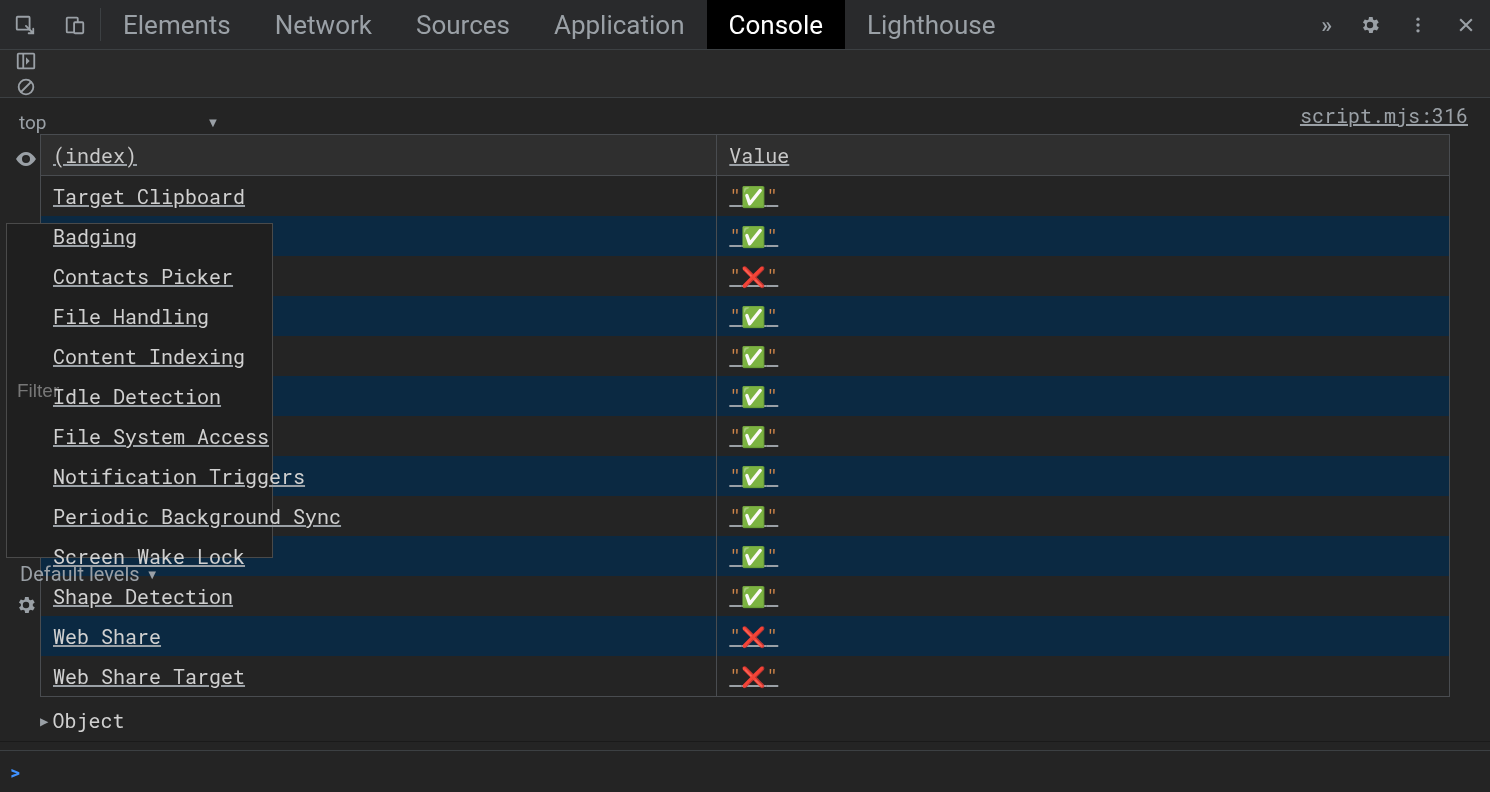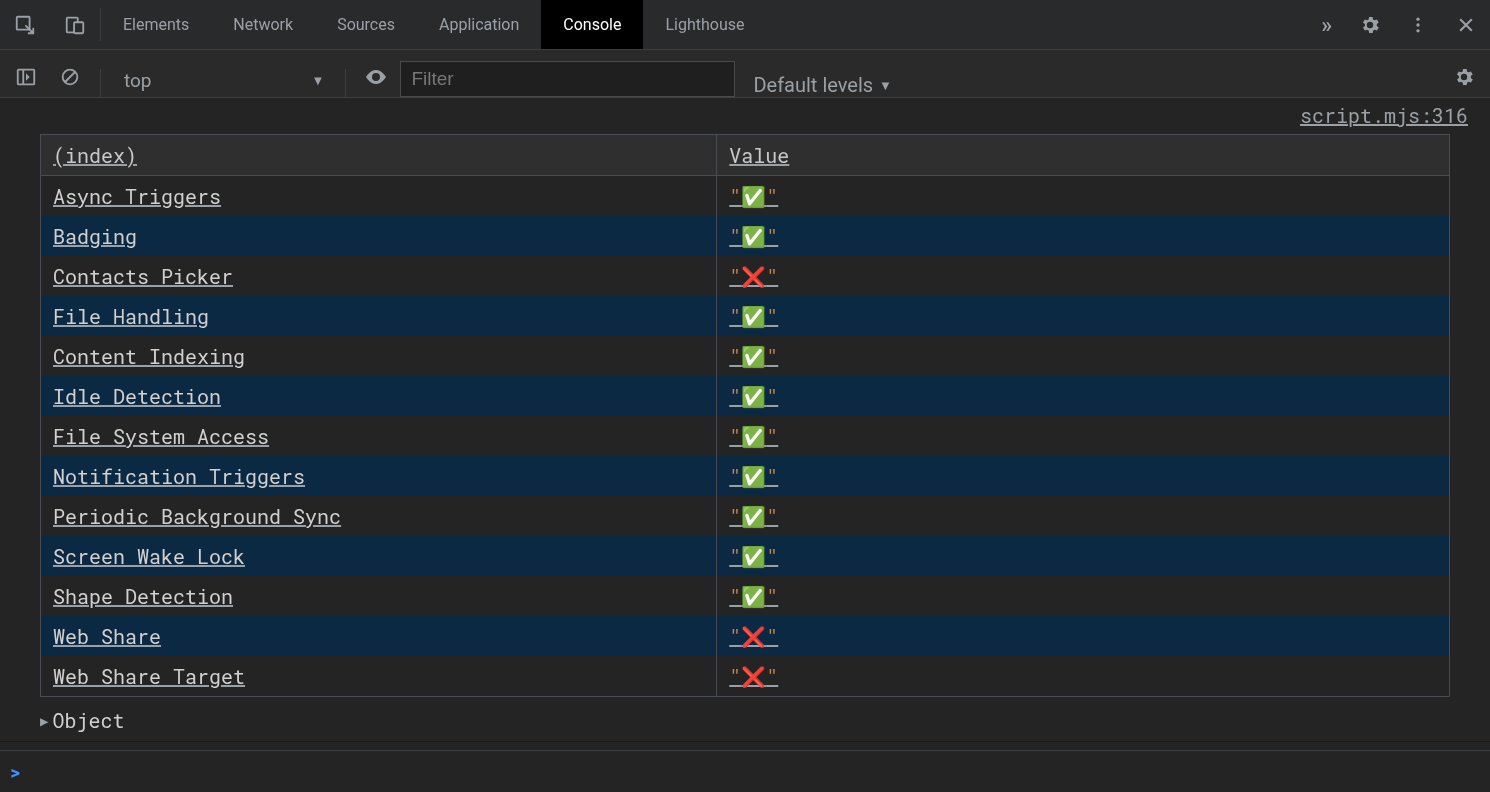--- a/index.html
+++ b/index.html
@@ -41,36 +41,37 @@
     width:50px;
     display:flex;align-items:center;justify-content:center;
     color:var(--text-dim);
   }
   .tabbar .sep{width:1px;background:var(--border-dark);margin:8px 0;}
   .tabs{display:flex;align-items:stretch;flex:1;overflow:hidden;}
   .tab{
     padding:0 22px;
     display:flex;align-items:center;
     color:var(--text-dim);
-    font-size:16px;
+    font-size:26px;
     white-space:nowrap;
   }
   .tab.active{background:var(--bg-tab-active);color:#ffffff;}
   .tab.overflow{padding:0 14px;font-size:22px;font-weight:600;}
   .right-icons{display:flex;align-items:center;}
   .right-icons .icon-btn{width:48px;}
   
   .subbar{
     display:flex;
-    align-items:flex-end;
+    align-items:flex-start;
     height:48px;
     background:#2a2a2a;
     border-bottom:1px solid var(--border-dark);
     gap:4px;
     padding:0 6px;
+    flex-direction:column;
   }
   .subbar .icon-btn{width:40px;height:40px;display:flex;align-items:center;justify-content:center;}
   .context-select{
     display:flex;align-items:center;gap:160px;
     border:1px solid transparent;
     padding:4px 10px;
     font-size:19px;
     color:var(--text-dim);
     margin-left:2px;
   }
@@ -243,21 +244,21 @@
     <div class="ct-wrap">
       <table class="ct mono">
         <thead>
           <tr>
             <th>(index)</th>
             <th>Value</th>
           </tr>
         </thead>
         <tbody id="ct-body">
             <tr>
-              <td>Async Triggers</td>
+              <td>Target Clipboard</td>
               <td class="valcell"><span class="q">"</span><span>✅</span><span class="q">"</span></td>
             </tr>
             <tr>
               <td>Badging</td>
               <td class="valcell"><span class="q">"</span><span>✅</span><span class="q">"</span></td>
             </tr>
             <tr>
               <td>Contacts Picker</td>
               <td class="valcell"><span class="q">"</span><span>❌</span><span class="q">"</span></td>
             </tr>

